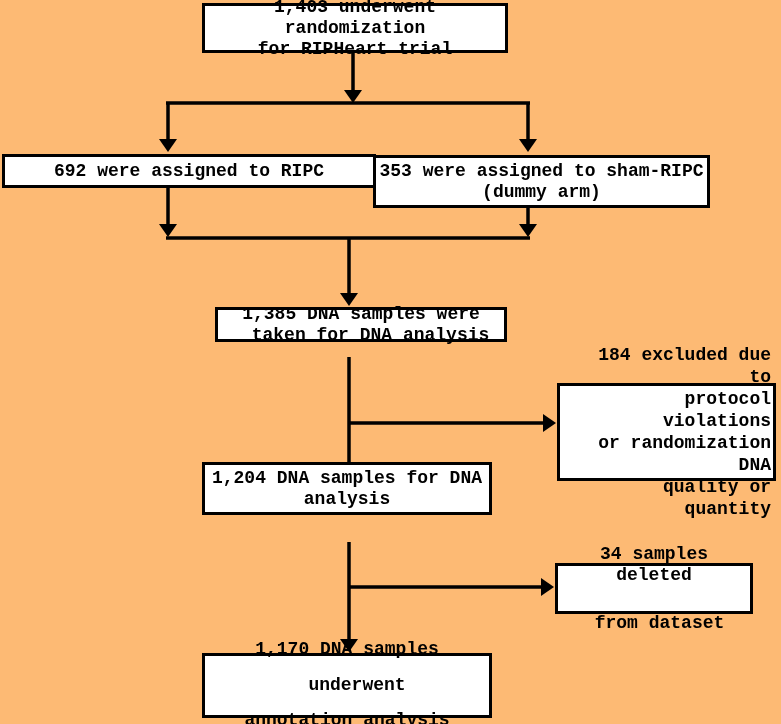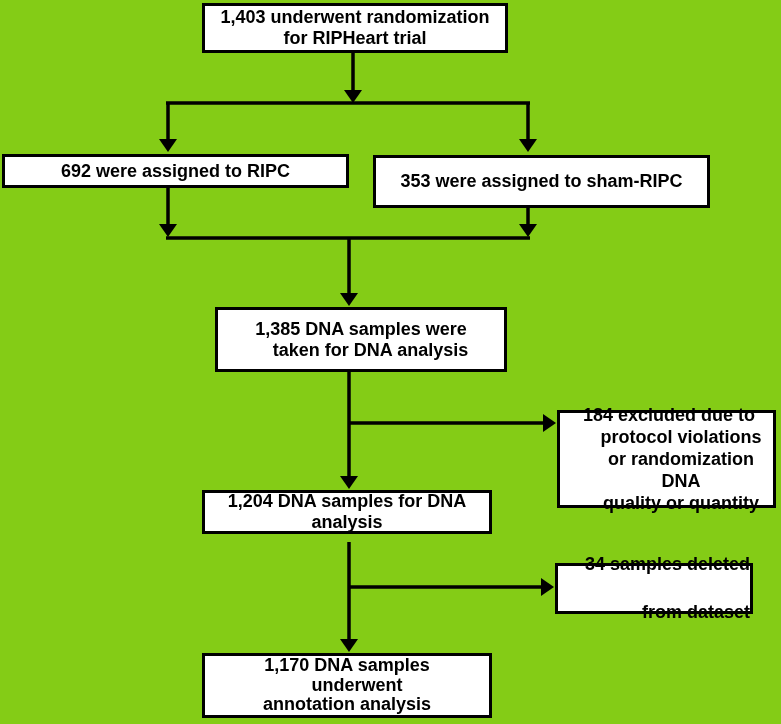--- a/index.html
+++ b/index.html
@@ -1,47 +1,47 @@
 <!DOCTYPE html>
 <html><head>
 <meta charset="utf-8">
 <style>
   html,body{margin:0;padding:0;background:#ffffff;}
   #canvas{
     position:relative;
     width:781px;height:724px;
-    background:#84cc16;
+    background:#fdba74;
     overflow:hidden;
-    font-family:Liberation Sans, sans-serif;
+    font-family:Liberation Mono, monospace;
   }
   .connectors{position:absolute;left:0;top:0;}
   .node{
     position:absolute;
     box-sizing:border-box;
     border:3.5px solid #000;
     background:#fff;
     color:#000;
     display:flex;
     flex-direction:column;
     justify-content:center;
     font-weight:bold;
     font-size:18px;
     line-height:21px;
     text-align:center;
     letter-spacing:0;
   }
   .node .line{display:block;}
   
-  .node.hang{text-align:center;padding-left:7px;padding-right:2px;margin-top:27px;}
+  .node.hang{text-align:right;padding-left:7px;padding-right:2px;}
   .node.hang .line + .line{padding-left:24px;}
-  .node.hang-sm{text-align:right;}
+  .node.hang-sm{text-align:center;}
   .node.hang-sm .line + .line{padding-left:11px;margin-top:27px;}
   
   .lh22{line-height:22px;}
-  .lh19{line-height:19.5px;}
+  .lh19{line-height:19.5px;gap:16px;}
   
   .shift-r{padding-left:19px;}
   .shift-r-sm{margin-left:20px;}
 </style>
 </head>
 <body>
 
 <div id="canvas">
 
   <svg class="connectors" width="781" height="724" viewBox="0 0 781 724">
@@ -79,41 +79,42 @@
       <line x1="349" y1="587" x2="541" y2="587"></line>
       <polygon points="541,578 541,596 554,587" stroke="none"></polygon>
     </g>
   </svg>
 
   <div class="node" style="left:202px;top:3px;width:306px;height:50px">
     <span class="line">1,403 underwent randomization</span>
     <span class="line">for RIPHeart trial</span>
   </div>
 
-  <div class="node" style="left:2px;top:154px;width:347px;height:34px">
+  <div class="node" style="left:2px;top:154px;width:374px;height:34px">
     <span class="line">692 were assigned to RIPC</span>
   </div>
 
   <div class="node" style="left:373px;top:155px;width:337px;height:53px">
     <span class="line">353 were assigned to sham-RIPC</span>
+    <span class="line">(dummy arm)</span>
   </div>
 
-  <div class="node" style="left:215px;top:307px;width:292px;height:65px">
+  <div class="node" style="left:215px;top:307px;width:292px;height:35px">
     <span class="line">1,385 DNA samples were</span>
     <span class="line shift-r">taken for DNA analysis</span>
   </div>
 
   <div class="node hang lh22" style="left:557px;top:383px;width:219px;height:98px">
     <span class="line">184 excluded due to</span>
     <span class="line">protocol violations</span>
     <span class="line">or randomization DNA</span>
     <span class="line">quality or quantity</span>
   </div>
 
-  <div class="node" style="left:202px;top:490px;width:290px;height:44px">
+  <div class="node" style="left:202px;top:462px;width:290px;height:53px">
     <span class="line">1,204 DNA samples for DNA</span>
     <span class="line">analysis</span>
   </div>
 
   <div class="node hang-sm" style="left:555px;top:563px;width:198px;height:51px">
     <span class="line">34 samples deleted</span>
     <span class="line">from dataset</span>
   </div>
 
   <div class="node lh19" style="left:202px;top:653px;width:290px;height:65px">

